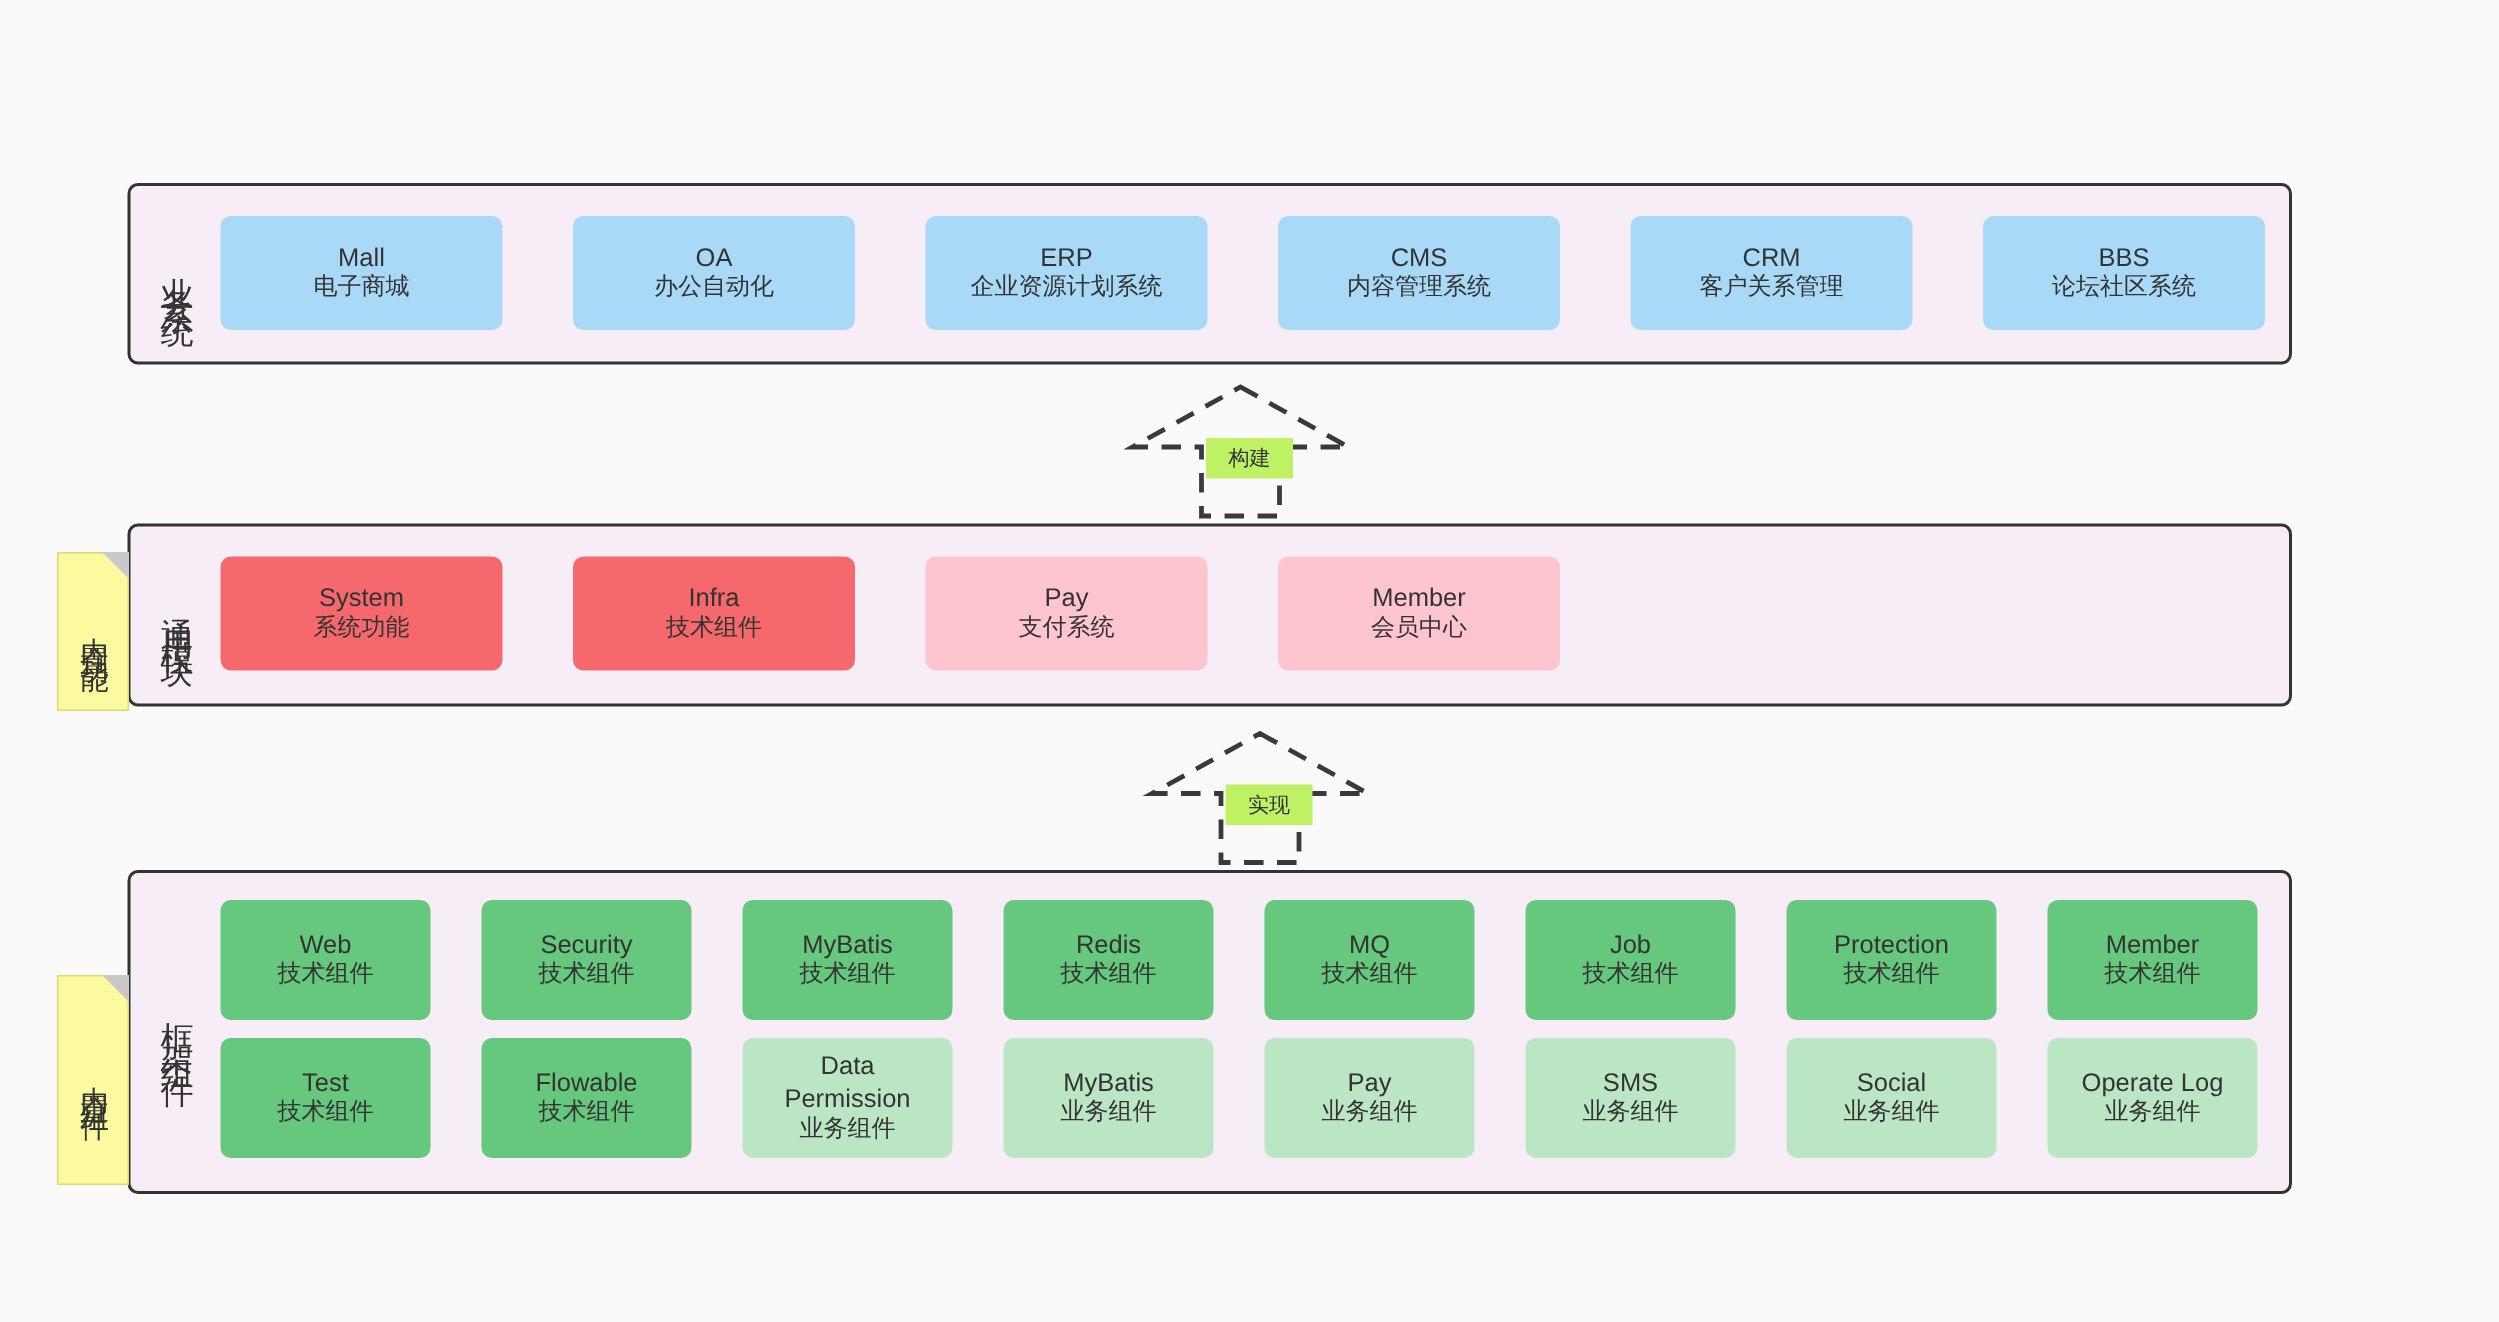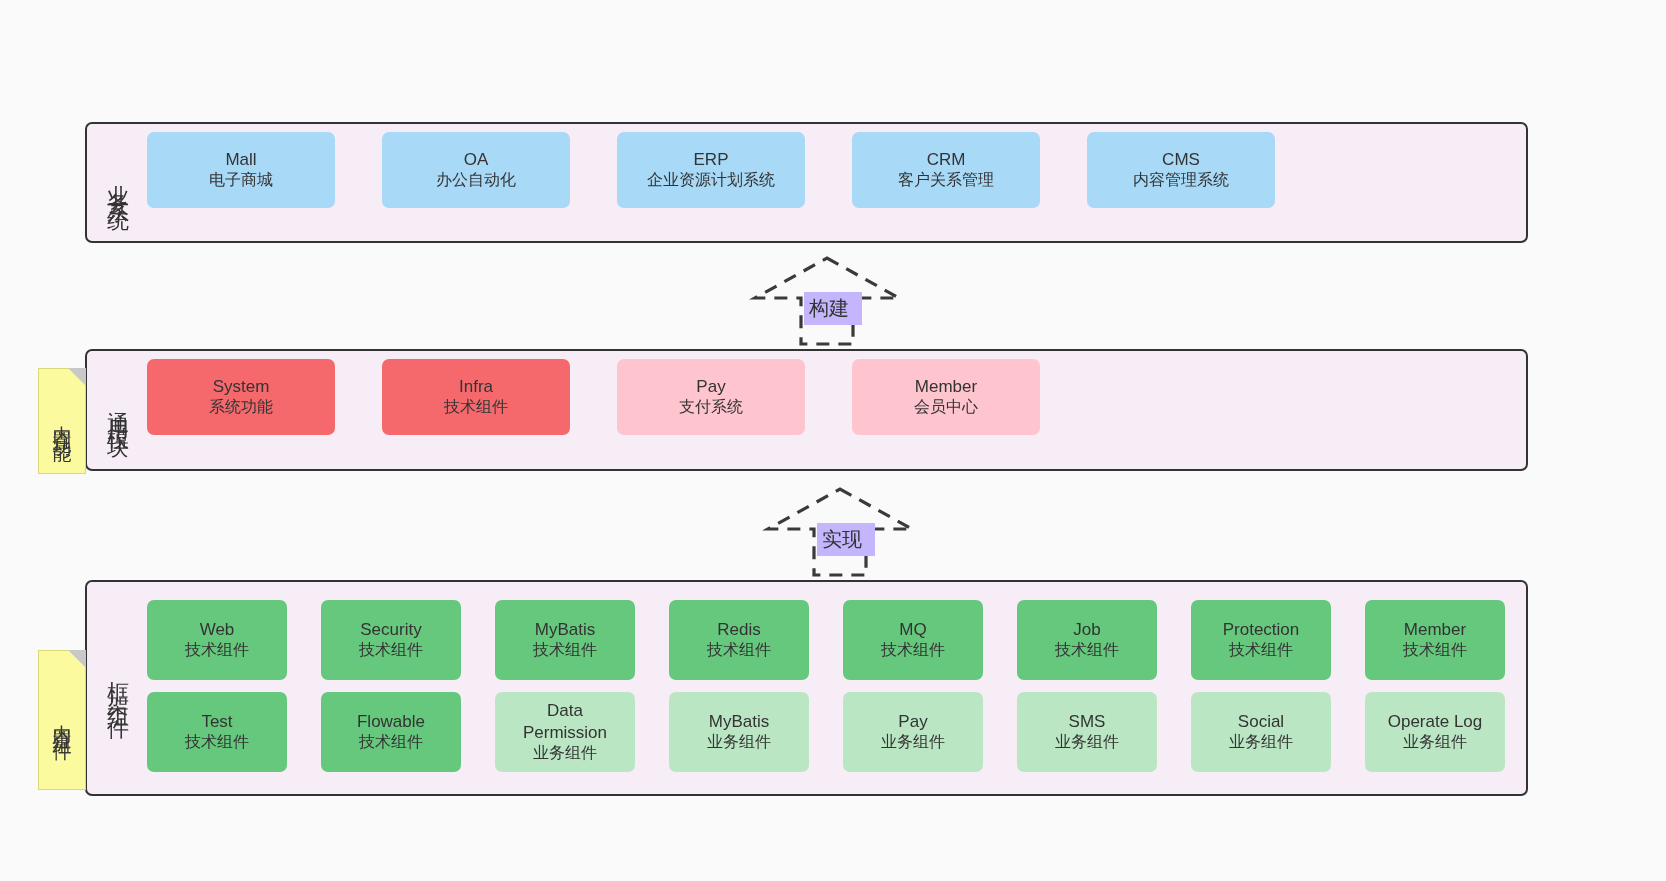--- a/index.html
+++ b/index.html
@@ -18,43 +18,43 @@
   .sec2{top:349px;height:122px;}
   .sec3{top:580px;height:216px;}
   .vlabel{
     position:absolute;left:16px;top:50%;transform:translateY(-50%);
     writing-mode:vertical-rl;text-orientation:upright;
     font-size:22px;color:#333;white-space:nowrap;
   }
   .vlabel.sp8{letter-spacing:8px;}
   .vlabel.sp12{letter-spacing:12px;}
   .row{position:absolute;left:60px;display:flex;gap:47px;}
-  .sec1 .row,.sec2 .row{top:8px;}
+  .sec1 .row,.sec2 .row{top:20px;}
   .grid{position:absolute;left:60px;top:18px;display:flex;flex-direction:column;gap:12px;justify-content:space-between;}
   .grid .frow{display:flex;gap:34px;}
   .box{
     border-radius:7px;display:flex;flex-direction:column;
     align-items:center;justify-content:center;text-align:center;
     box-sizing:border-box;padding:4px 8px;
   }
   .box-lg{width:188px;height:76px;}
   .box-sm{width:140px;height:80px;}
   .blue{background:#a8d9f7;}
   .red{background:#f5696d;}
   .pink{background:#ffc5ce;}
   .green{background:#65c87d;}
   .lgreen{background:#bae6c4;}
   .box-name{font-size:17px;line-height:1.25;}
   .box-desc{font-size:16px;line-height:1.3;}
   .arrow{position:absolute;z-index:0;}
   .arrow svg{display:block;}
   .arrow-label{
-    position:absolute;z-index:2;background:#c4b5fd;
-    font-size:20px;line-height:1;padding:6px 5px 7px;
-    text-align:left;
+    position:absolute;z-index:2;background:#bef264;
+    font-size:14px;line-height:1;padding:6px 5px 7px;
+    text-align:center;
   }
   .tab{
     position:absolute;left:38px;width:48px;z-index:2;
     background:#fbfa9e;border:1px solid #d9d977;box-sizing:border-box;
     clip-path:polygon(0 0,calc(100% - 17px) 0,100% 17px,100% 100%,0 100%);
   }
   .tab .ttext{
     position:absolute;left:50%;top:50%;transform:translate(-50%,-46%);
     writing-mode:vertical-rl;text-orientation:upright;
     font-size:19px;letter-spacing:6px;color:#333;white-space:nowrap;
@@ -77,26 +77,30 @@
     </div>
     <div class="box box-lg blue">
       <div class="box-name">OA</div>
       <div class="box-desc">办公自动化</div>
     </div>
     <div class="box box-lg blue">
       <div class="box-name">ERP</div>
       <div class="box-desc">企业资源计划系统</div>
     </div>
     <div class="box box-lg blue">
+      <div class="box-name">CMS</div>
+      <div class="box-desc">内容管理系统</div>
+    </div>
+    <div class="box box-lg blue">
       <div class="box-name">CRM</div>
       <div class="box-desc">客户关系管理</div>
     </div>
     <div class="box box-lg blue">
-      <div class="box-name">CMS</div>
-      <div class="box-desc">内容管理系统</div>
+      <div class="box-name">BBS</div>
+      <div class="box-desc">论坛社区系统</div>
     </div>
   </div>
 </div>
 
 <div class="arrow" style="left:749px;top:253px;">
   <svg width="160" height="95" viewBox="0 0 160 95">
     <path d="M78 5 L150 45 L104 45 L104 91 L52 91 L52 45 L6 45 Z" fill="none" stroke="#3a3a3a" stroke-width="3.2" stroke-dasharray="13 9"></path>
   </svg>
 </div>
 <div class="arrow-label" style="left:804px;top:292px;width:48px;">构建</div>

